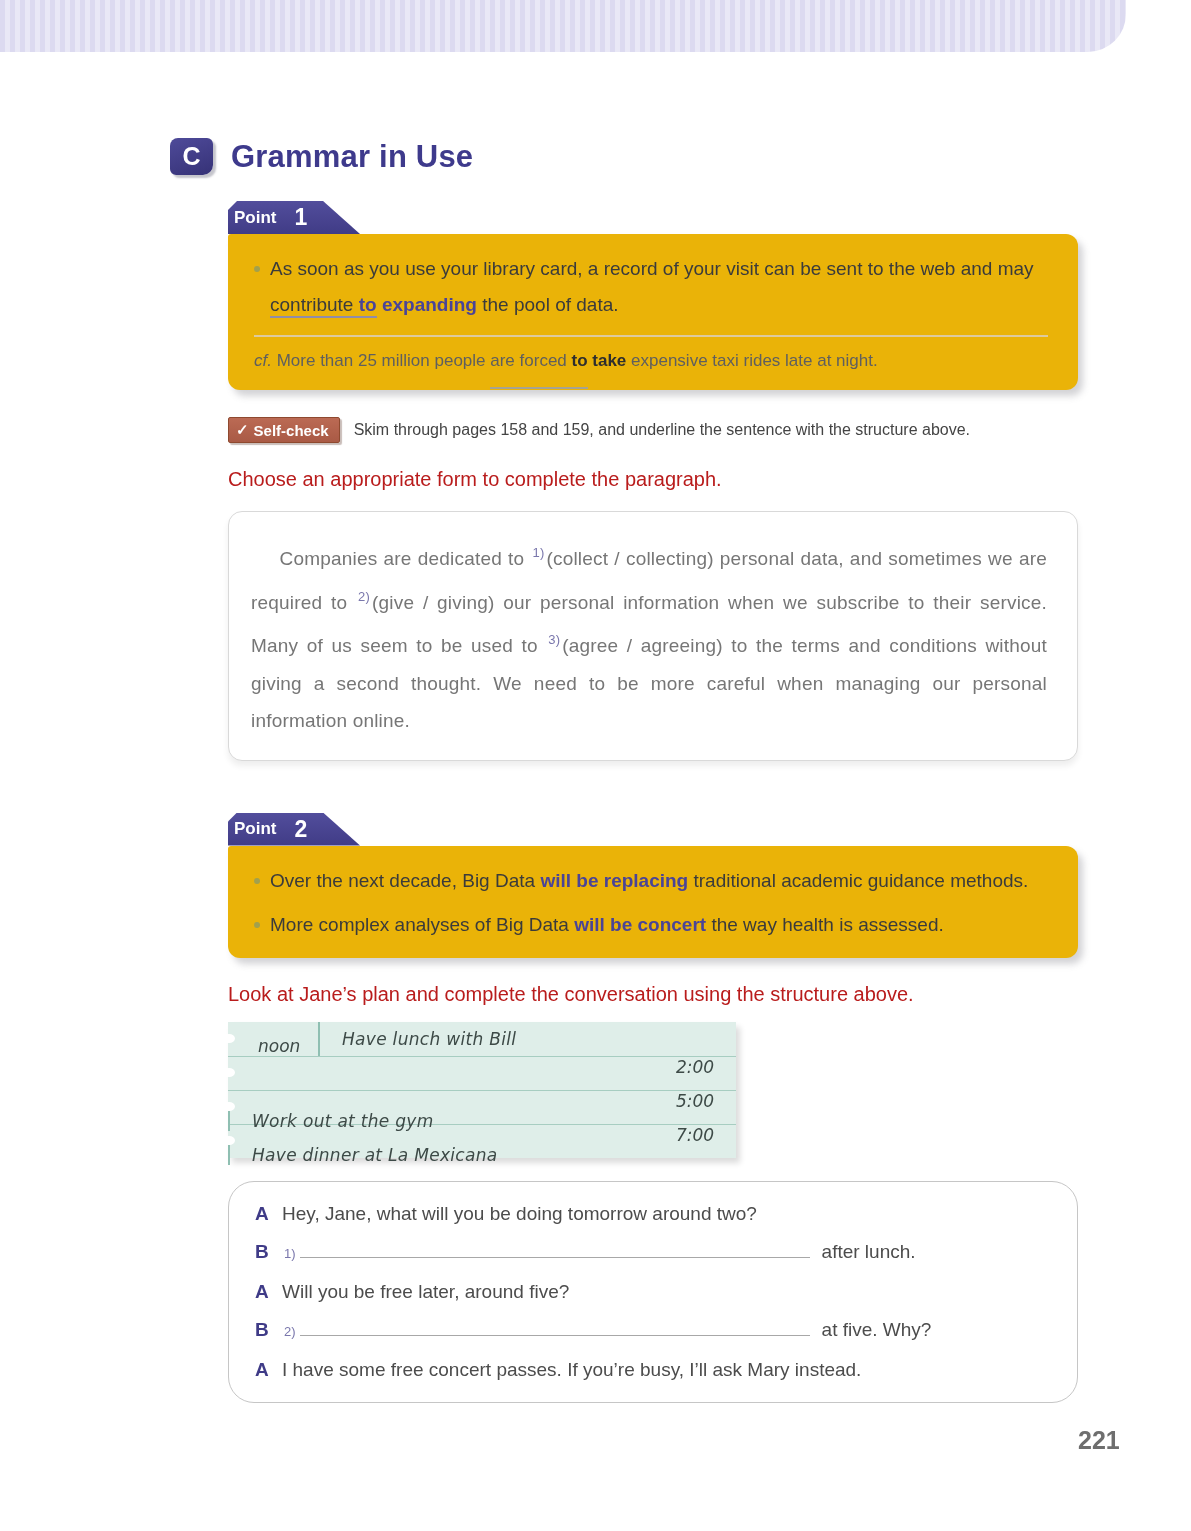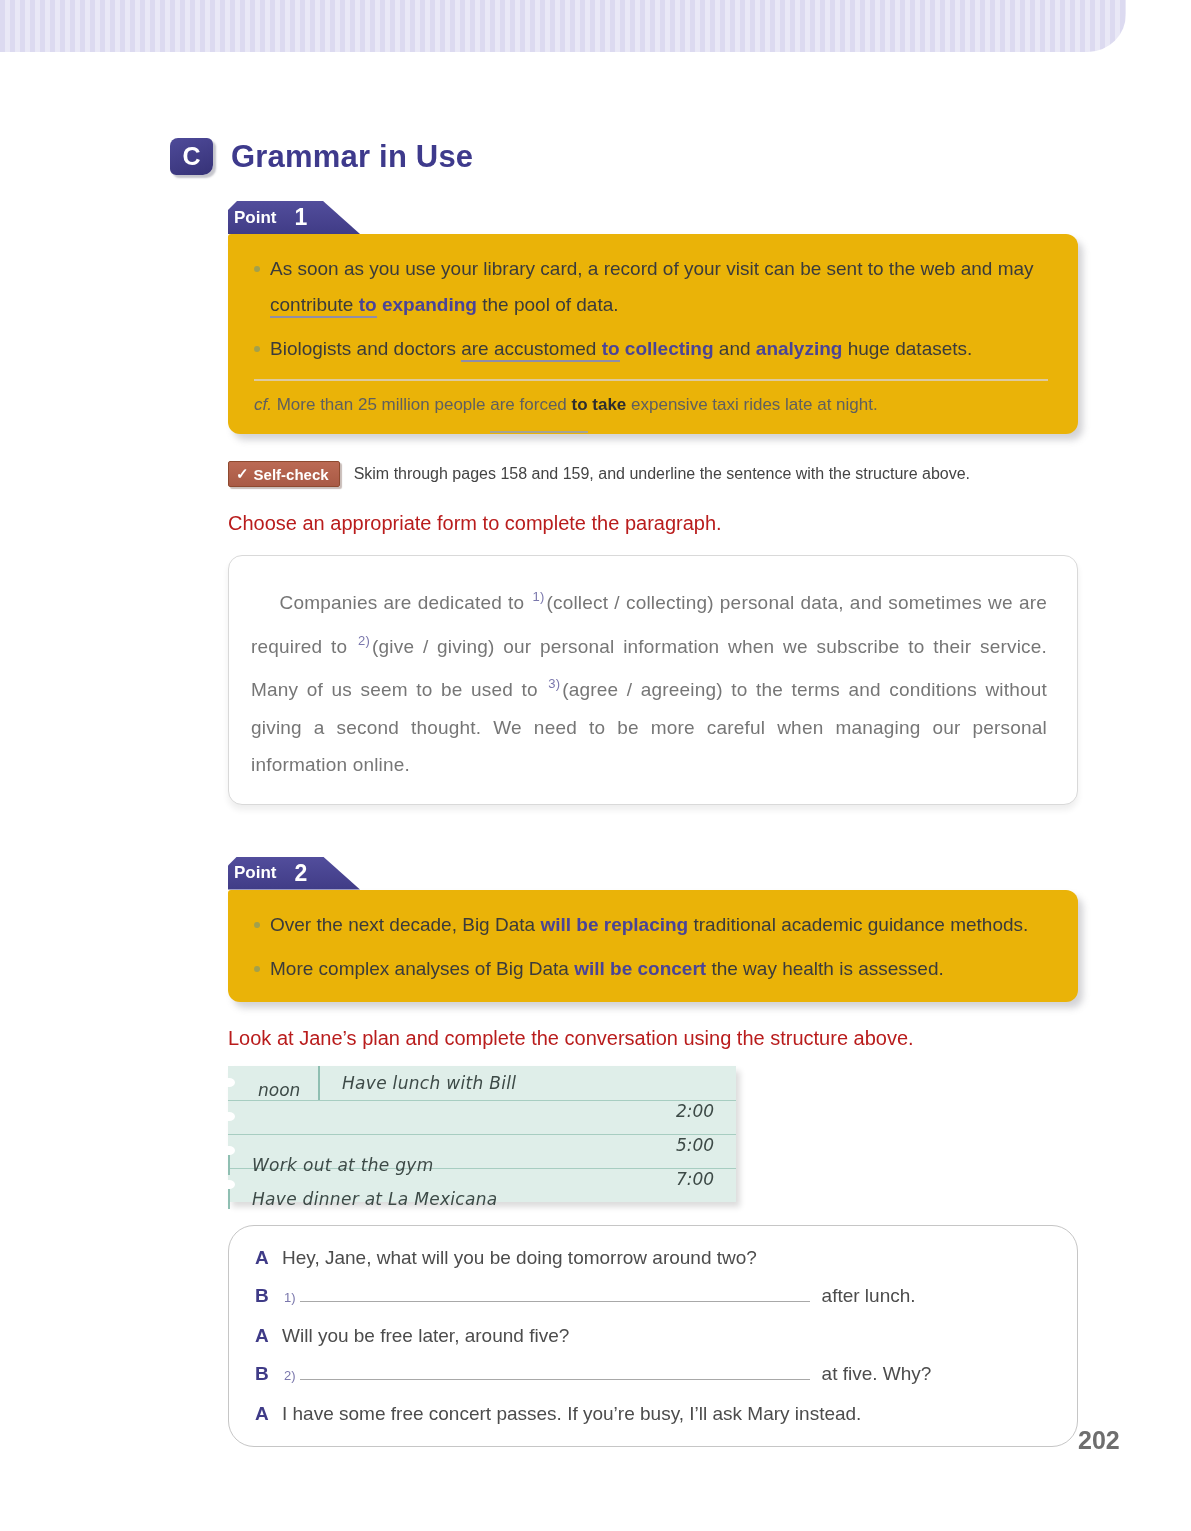--- a/index.html
+++ b/index.html
@@ -152,24 +152,20 @@
   <div class="point-tab">
     <span>Point</span>
     <span class="num">1</span>
   </div>
 
   <div class="cream-box">
     <div class="bullet-row">
       <span class="dot"></span>
       <div class="bullet-text"><span>As soon as you use your library card, a record of your visit can be sent to the web and may </span><span class="u"><span>contribute </span><span class="accent">to</span></span><span class="accent"> expanding</span><span> the pool of data.</span></div>
     </div>
-    <div class="bullet-row">
-      <span class="dot"></span>
-      <div class="bullet-text"><span>Biologists and doctors </span><span class="u"><span>are accustomed </span><span class="accent">to</span></span><span class="accent"> collecting</span><span> and </span><span class="accent">analyzing</span><span> huge datasets.</span></div>
-    </div>
     <hr class="cream-divider">
     <div class="cf-line"><span class="cf-label">cf.</span><span> More than 25 million people </span><span class="u2"><span>are forced </span><span class="bold-dark">to</span></span><span class="bold-dark"> take</span><span> expensive taxi rides late at night.</span></div>
   </div>
 
   <div class="selfcheck-row">
     <div class="selfcheck-badge">
       <span class="check">✓</span>
       <span>Self-check</span>
     </div>
     <div class="selfcheck-text">Skim through pages 158 and 159, and underline the sentence with the structure above.</div>
@@ -243,13 +239,13 @@
       <span class="tail">at five. Why?</span>
     </div>
     <div class="convo-row">
       <span class="speaker">A</span>
       <span class="convo-text">I have some free concert passes. If you’re busy, I’ll ask Mary instead.</span>
     </div>
   </div>
 
 </div>
 
-<div class="page-number">202</div>
+<div class="page-number">221</div>
 
 </body></html>

